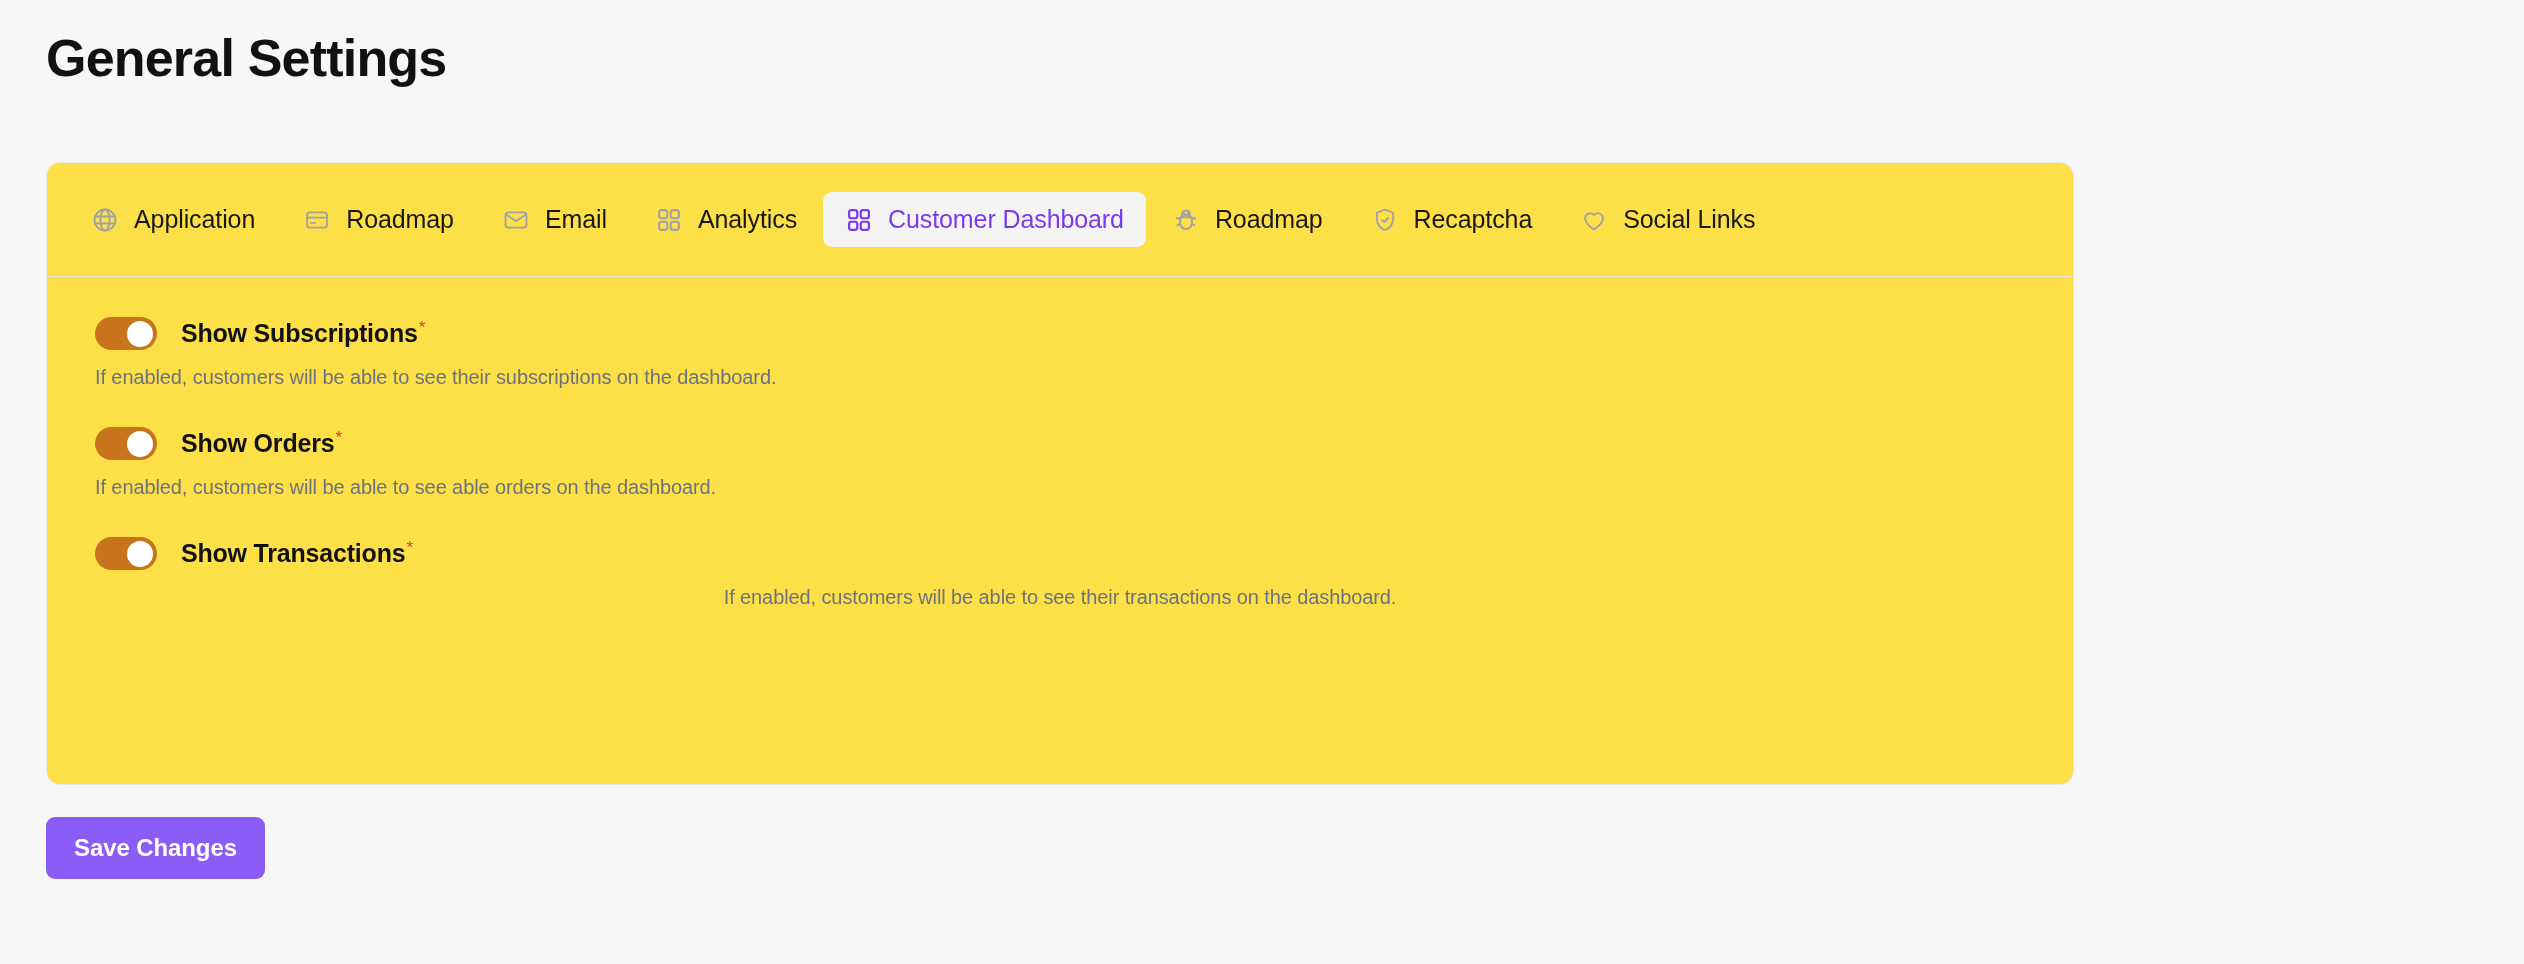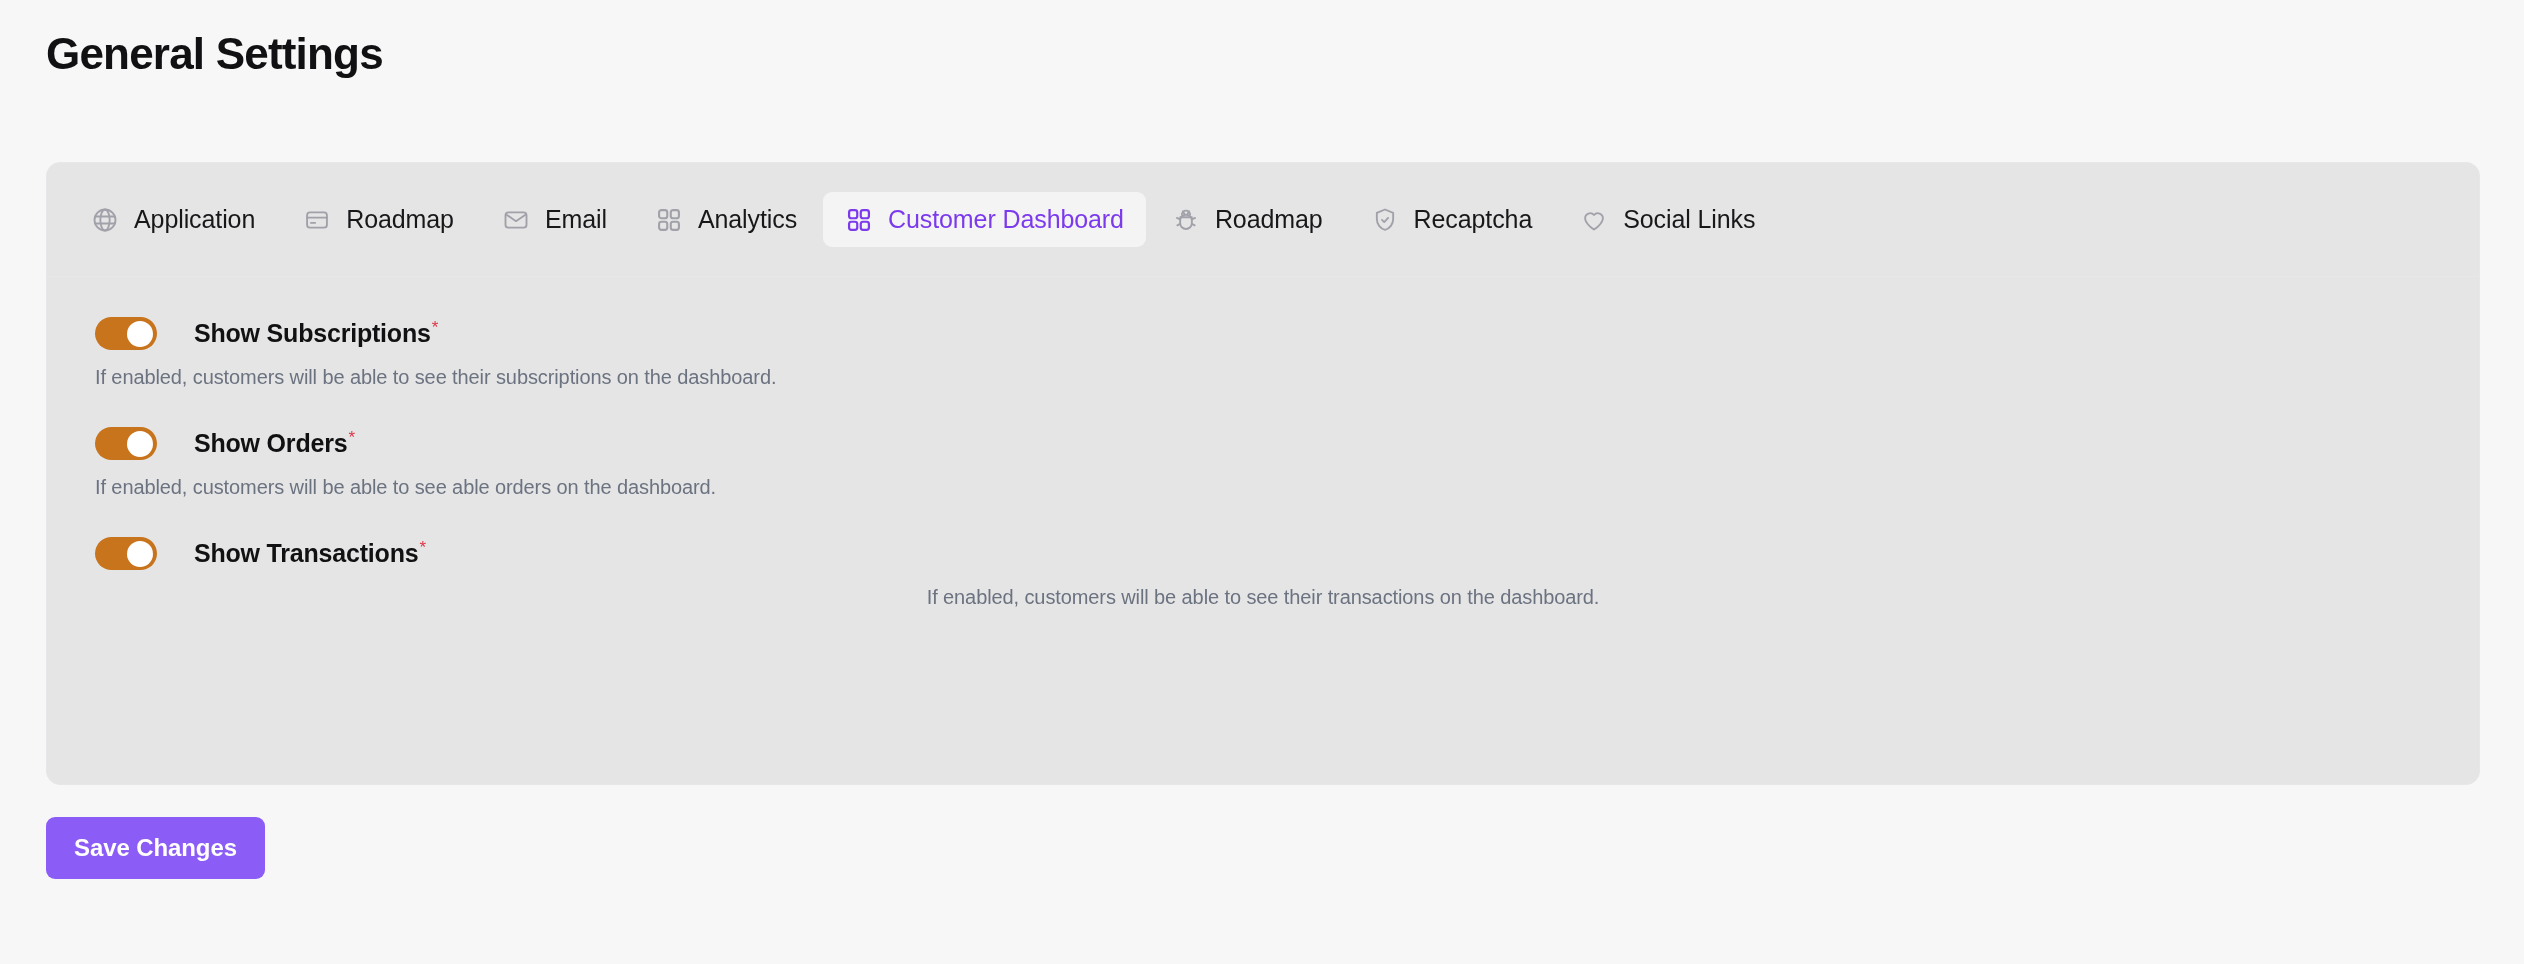--- a/index.html
+++ b/index.html
@@ -21,35 +21,35 @@
     width: 2524px;
     height: 964px;
     padding: 0;
   }
 
   
   .page-title {
     position: absolute;
     left: 46px;
     top: 30px;
-    font-size: 44px;
+    font-size: 52px;
     font-weight: bold;
     letter-spacing: -0.8px;
     color: #111113;
     line-height: 1.1;
   }
 
   
   .card {
     position: absolute;
     left: 46px;
     top: 162px;
-    width: 2434px;
+    width: 2028px;
     height: 623px;
-    background: #e5e5e5;
+    background: #fde047;
     border: 1px solid #e7e7ea;
     border-radius: 14px;
   }
 
   
   .tab-bar {
     display: flex;
     align-items: center;
     height: 114px;
     padding: 0 22px;
@@ -101,21 +101,21 @@
   }
 
   .setting-row {
     margin-bottom: 38px;
   }
   .setting-row:last-child { margin-bottom: 0; text-align: center; }
 
   .setting-head {
     display: flex;
     align-items: center;
-    gap: 37px;
+    gap: 24px;
   }
 
   
   .toggle {
     position: relative;
     width: 62px;
     height: 33px;
     border-radius: 999px;
     background: #c8741c;
     flex: none;

